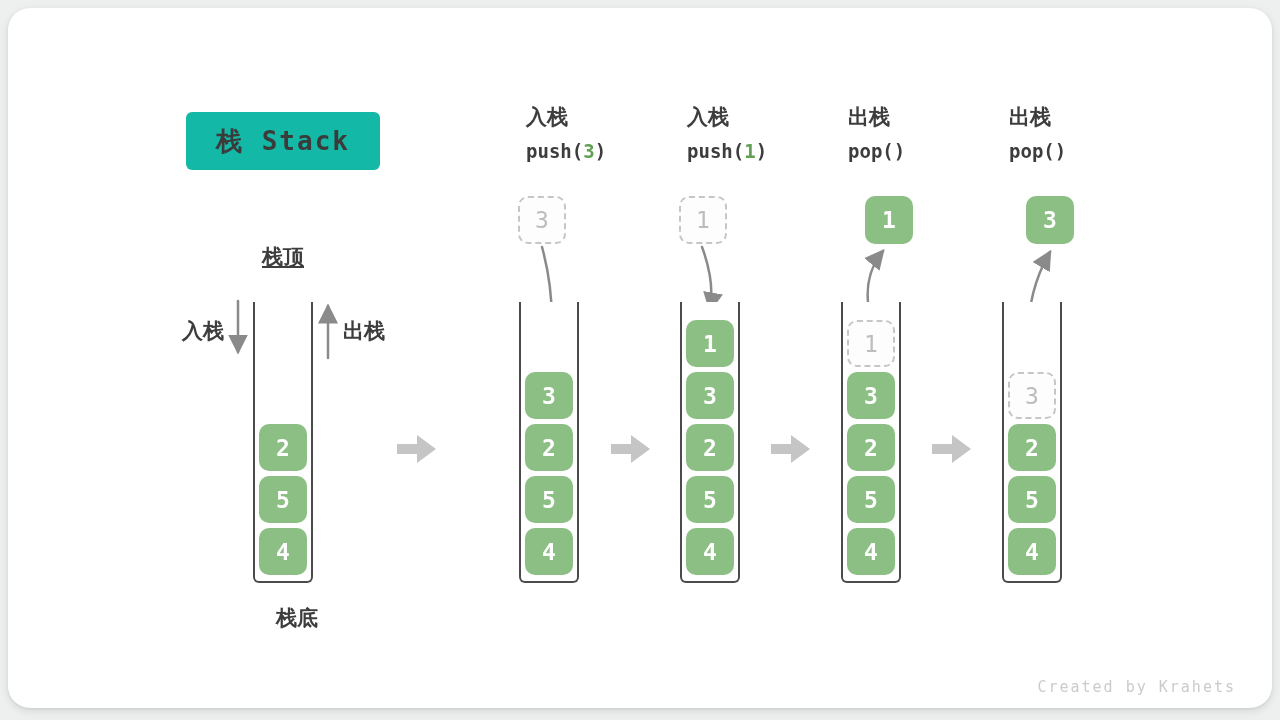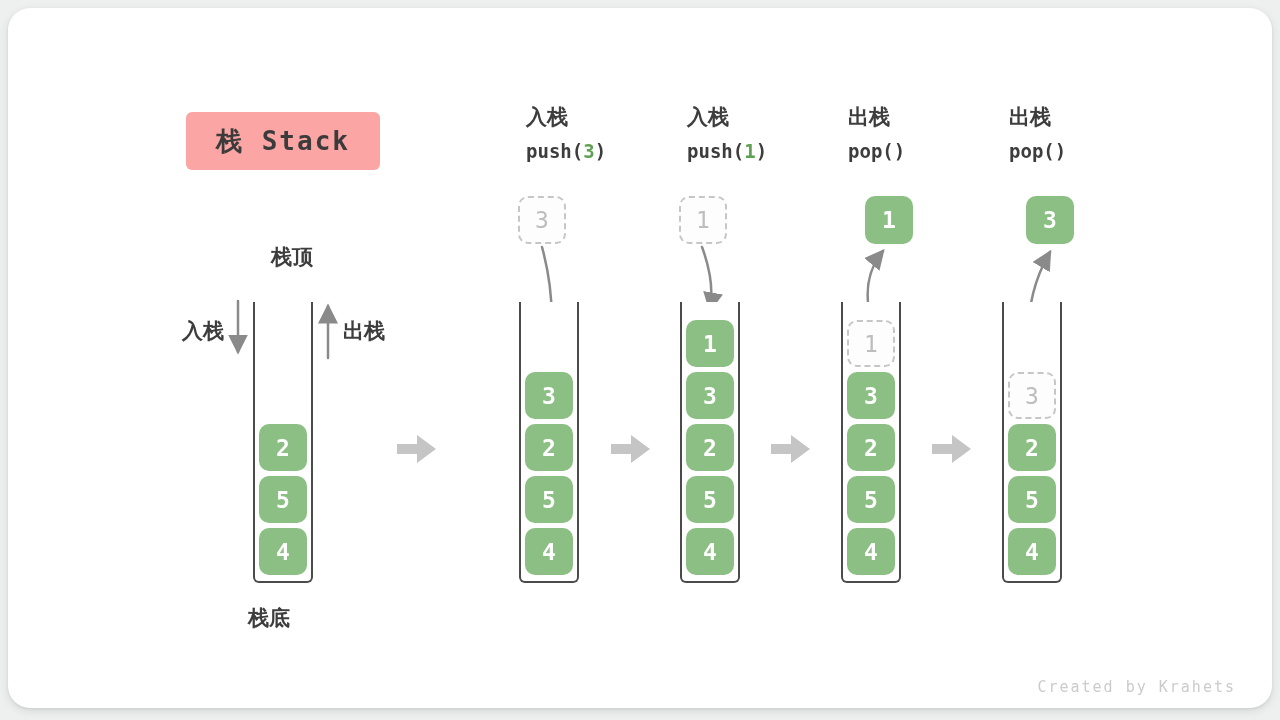--- a/index.html
+++ b/index.html
@@ -12,32 +12,32 @@
   }
   .card {
     position:absolute; left:8px; top:8px; width:1264px; height:700px;
     background:#ffffff; border-radius:22px;
     box-shadow:0 3px 10px rgba(0,0,0,0.10), 0 1px 3px rgba(0,0,0,0.08);
   }
   .stage { position:absolute; inset:0; }
 
   .title-box {
     position:absolute; left:186px; top:112px; width:194px; height:58px;
-    background:#fca5a5; border-radius:6px;
+    background:#14b8a6; border-radius:6px;
     display:flex; align-items:center; justify-content:center;
     font-family:"DejaVu Sans Mono","Liberation Mono",monospace;
     font-size:26px; font-weight:bold; color:#3b3b3b; letter-spacing:2px;
   }
 
   .side-label {
     position:absolute; color:#3d3d3d; font-weight:bold; font-size:21px;
     white-space:nowrap;
   }
-  .lbl-top    { left:253px; top:243px; width:60px; text-align:right; }
-  .lbl-bottom { left:248px; top:604px; width:70px; text-align:left; }
+  .lbl-top    { left:253px; top:243px; width:60px; text-align:center;text-decoration:underline; }
+  .lbl-bottom { left:248px; top:604px; width:70px; text-align:right; }
   .lbl-push   { left:178px; top:317px; width:46px; text-align:right; }
   .lbl-pop    { left:343px; top:317px; width:46px; text-align:left; }
 
   .op-label { position:absolute; top:103px; }
   .op-zh   { font-size:21px; font-weight:bold; color:#3d3d3d; margin-bottom:9px; }
   .op-code {
     font-family:"DejaVu Sans Mono","Liberation Mono",monospace;
     font-size:19px; font-weight:600; color:#3d3d3d;
   }
   .op-code .arg { color:var(--code-green); font-weight:bold; }

